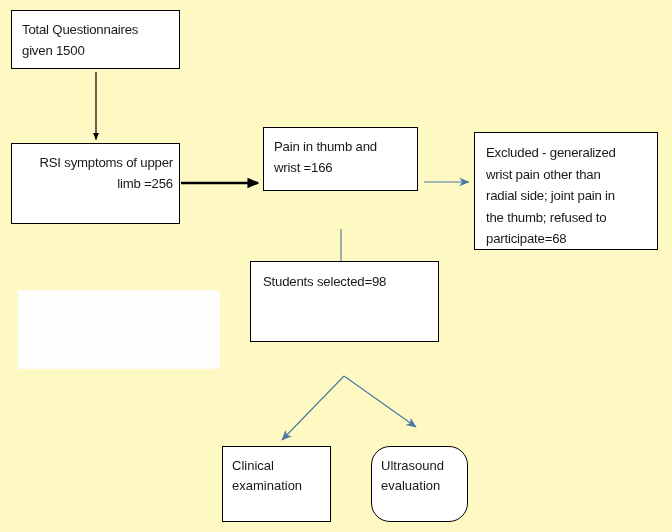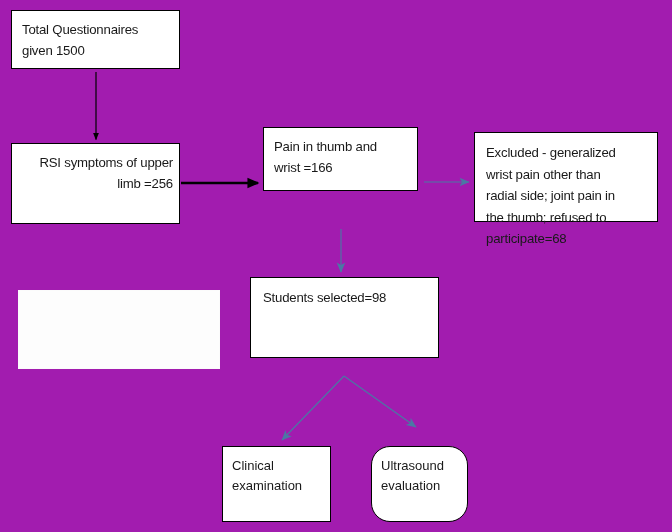--- a/index.html
+++ b/index.html
@@ -8,21 +8,21 @@
     padding: 0;
     background: #ffffff;
   }
   body {
     font-family: "Liberation Sans", sans-serif;
   }
   #canvas {
     position: relative;
     width: 672px;
     height: 532px;
-    background: #a21caf;
+    background: #fef9c3;
     overflow: hidden;
   }
   .node {
     position: absolute;
     box-sizing: border-box;
     background: #ffffff;
     border: 1px solid #000000;
     color: #1a1a1a;
   }
   .node .txt {
@@ -37,22 +37,22 @@
     color: #191919;
   }
   
   .node.thick { border-width: 1.6px; }
   .node.thin  { border-width: 1.1px; }
 
   
   #node-total        { left: 11px;  top: 10px;  width: 169px; height: 59px; }
   #node-rsi          { left: 11px;  top: 143px; width: 169px; height: 81px; text-align: right; }
   #node-pain         { left: 263px; top: 127px; width: 155px; height: 64px; }
-  #node-excluded     { left: 474px; top: 132px; width: 184px; height: 90px; }
-  #node-students     { left: 250px; top: 277px; width: 189px; height: 81px; }
+  #node-excluded     { left: 474px; top: 132px; width: 184px; height: 118px; }
+  #node-students     { left: 250px; top: 261px; width: 189px; height: 81px; }
   #node-clinical     { left: 222px; top: 446px; width: 109px; height: 76px; padding-left: 13px; }
   #node-ultrasound   { left: 371px; top: 446px; width: 97px;  height: 76px; border-radius: 19px; }
 
   #node-excluded .txt { top: 9px; left: 11px; right: 8px; line-height: 21.5px; }
   #node-students .txt { top: 9px; left: 12px; }
   #node-clinical .txt,
   #node-ultrasound .txt {
     top: 9px;
     left: 9px;
     font-size: 13px;

